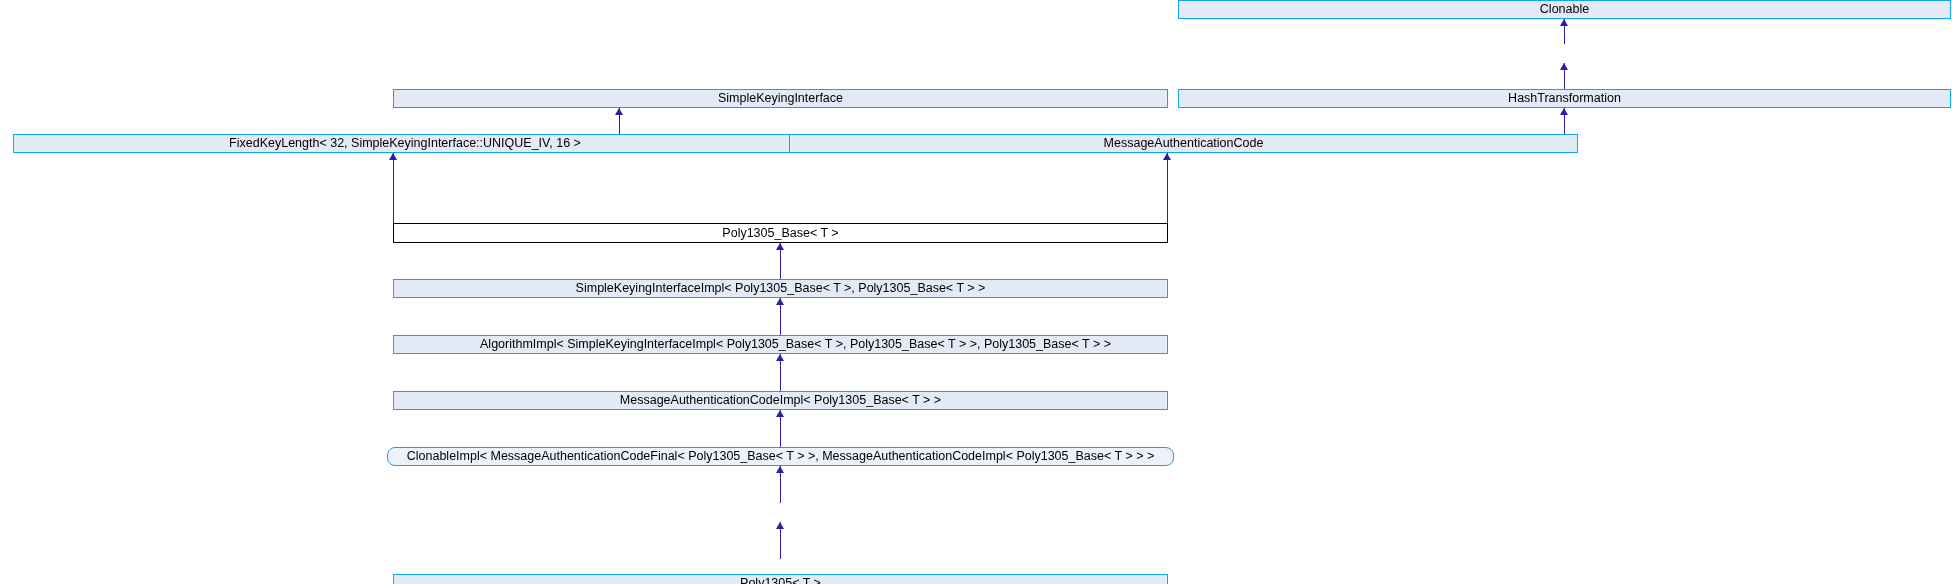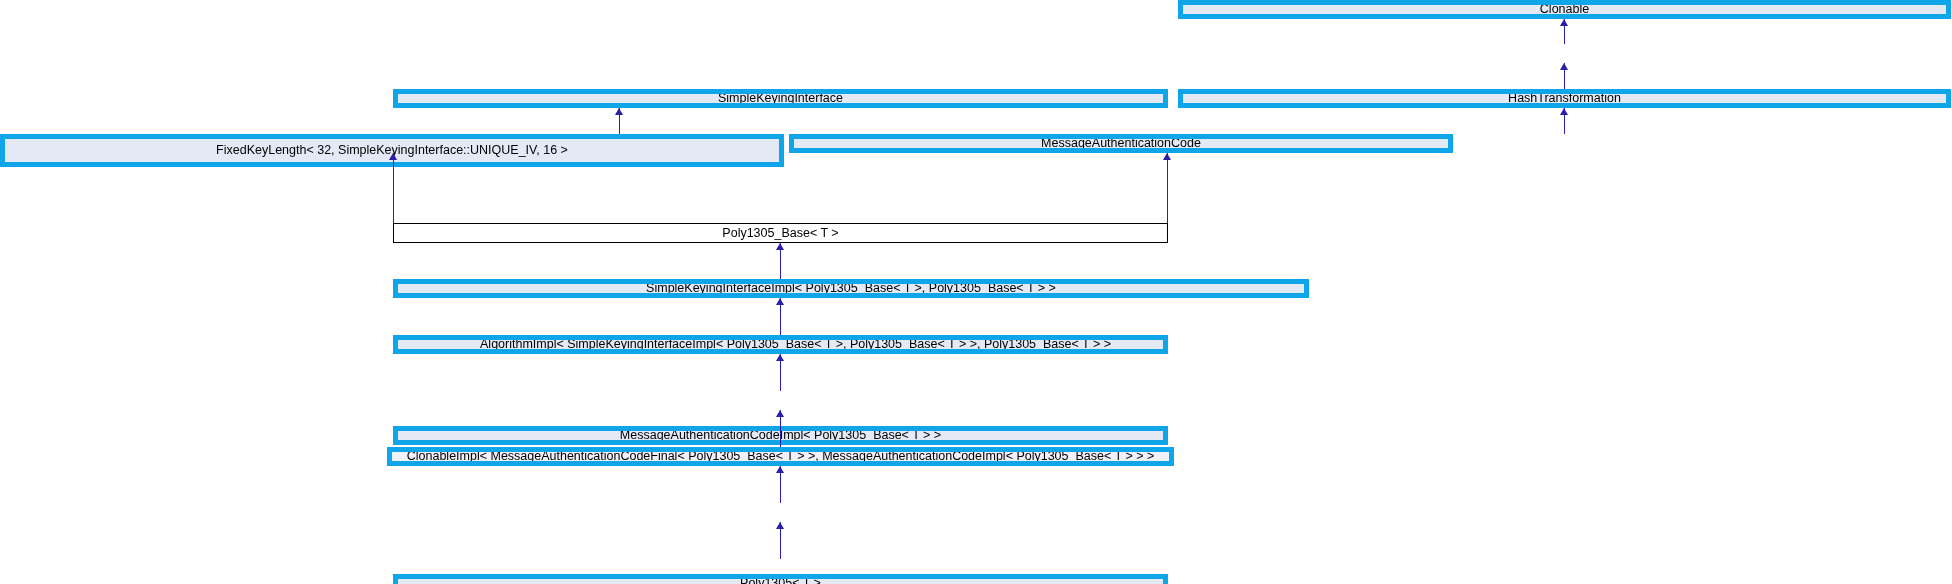--- a/index.html
+++ b/index.html
@@ -14,37 +14,38 @@
     overflow: hidden;
   }
   #diagram {
     position: relative;
     width: 1952px;
     height: 584px;
   }
   .node {
     position: absolute;
     box-sizing: border-box;
-    border: 5px solid #0ea5e9;
+    border: 1px solid #0ea5e9;
     background: #e3e9f5;
     color: #000000;
     font-size: 12.5px;
     line-height: 1;
     display: flex;
     align-items: center;
     justify-content: center;
     white-space: nowrap;
     overflow: hidden;
   }
   .node.current {
     background: #ffffff;
     border: 1.5px solid #000000;
   }
   .node.clonable-impl {
     background: #eef1f9;
+    border-radius: 8px;
   }
   .edge {
     position: absolute;
     background: #2a1fa8;
   }
   .edge.v {
     width: 1px;
   }
   .arrow {
     position: absolute;
@@ -66,41 +67,41 @@
 
 
   <div class="node" style="left:393px; top:89px; width:775px; height:19px;">
     <span>SimpleKeyingInterface</span>
   </div>
 
   <div class="node" style="left:1178px; top:89px; width:773px; height:19px;">
     <span>HashTransformation</span>
   </div>
 
-  <div class="node" style="left:0px; top:134px; width:784px; height:33px;">
+  <div class="node" style="left:13px; top:134px; width:784px; height:19px;">
     <span>FixedKeyLength&lt; 32, SimpleKeyingInterface::UNIQUE_IV, 16 &gt;</span>
   </div>
 
-  <div class="node" style="left:789px; top:134px; width:664px; height:19px;">
+  <div class="node" style="left:789px; top:134px; width:789px; height:19px;">
     <span>MessageAuthenticationCode</span>
   </div>
 
   <div class="node current" style="left:393px; top:223px; width:775px; height:20px;">
     <span>Poly1305_Base&lt; T &gt;</span>
   </div>
 
-  <div class="node" style="left:393px; top:279px; width:916px; height:19px;">
+  <div class="node" style="left:393px; top:279px; width:775px; height:19px;">
     <span>SimpleKeyingInterfaceImpl&lt; Poly1305_Base&lt; T &gt;, Poly1305_Base&lt; T &gt; &gt;</span>
   </div>
 
   <div class="node" style="left:393px; top:335px; width:775px; height:19px;padding-left:30px;">
     <span>AlgorithmImpl&lt; SimpleKeyingInterfaceImpl&lt; Poly1305_Base&lt; T &gt;, Poly1305_Base&lt; T &gt; &gt;, Poly1305_Base&lt; T &gt; &gt;</span>
   </div>
 
-  <div class="node" style="left:393px; top:391px; width:775px; height:19px;margin-top:35px;">
+  <div class="node" style="left:393px; top:391px; width:775px; height:19px;">
     <span>MessageAuthenticationCodeImpl&lt; Poly1305_Base&lt; T &gt; &gt;</span>
   </div>
 
   <div class="node clonable-impl" style="left:387px; top:447px; width:787px; height:19px;">
     <span>ClonableImpl&lt; MessageAuthenticationCodeFinal&lt; Poly1305_Base&lt; T &gt; &gt;, MessageAuthenticationCodeImpl&lt; Poly1305_Base&lt; T &gt; &gt; &gt;</span>
   </div>
 
 
   <div class="node" style="left:393px; top:559px; width:775px; height:19px;margin-top:15px;">
     <span>Poly1305&lt; T &gt;</span>

